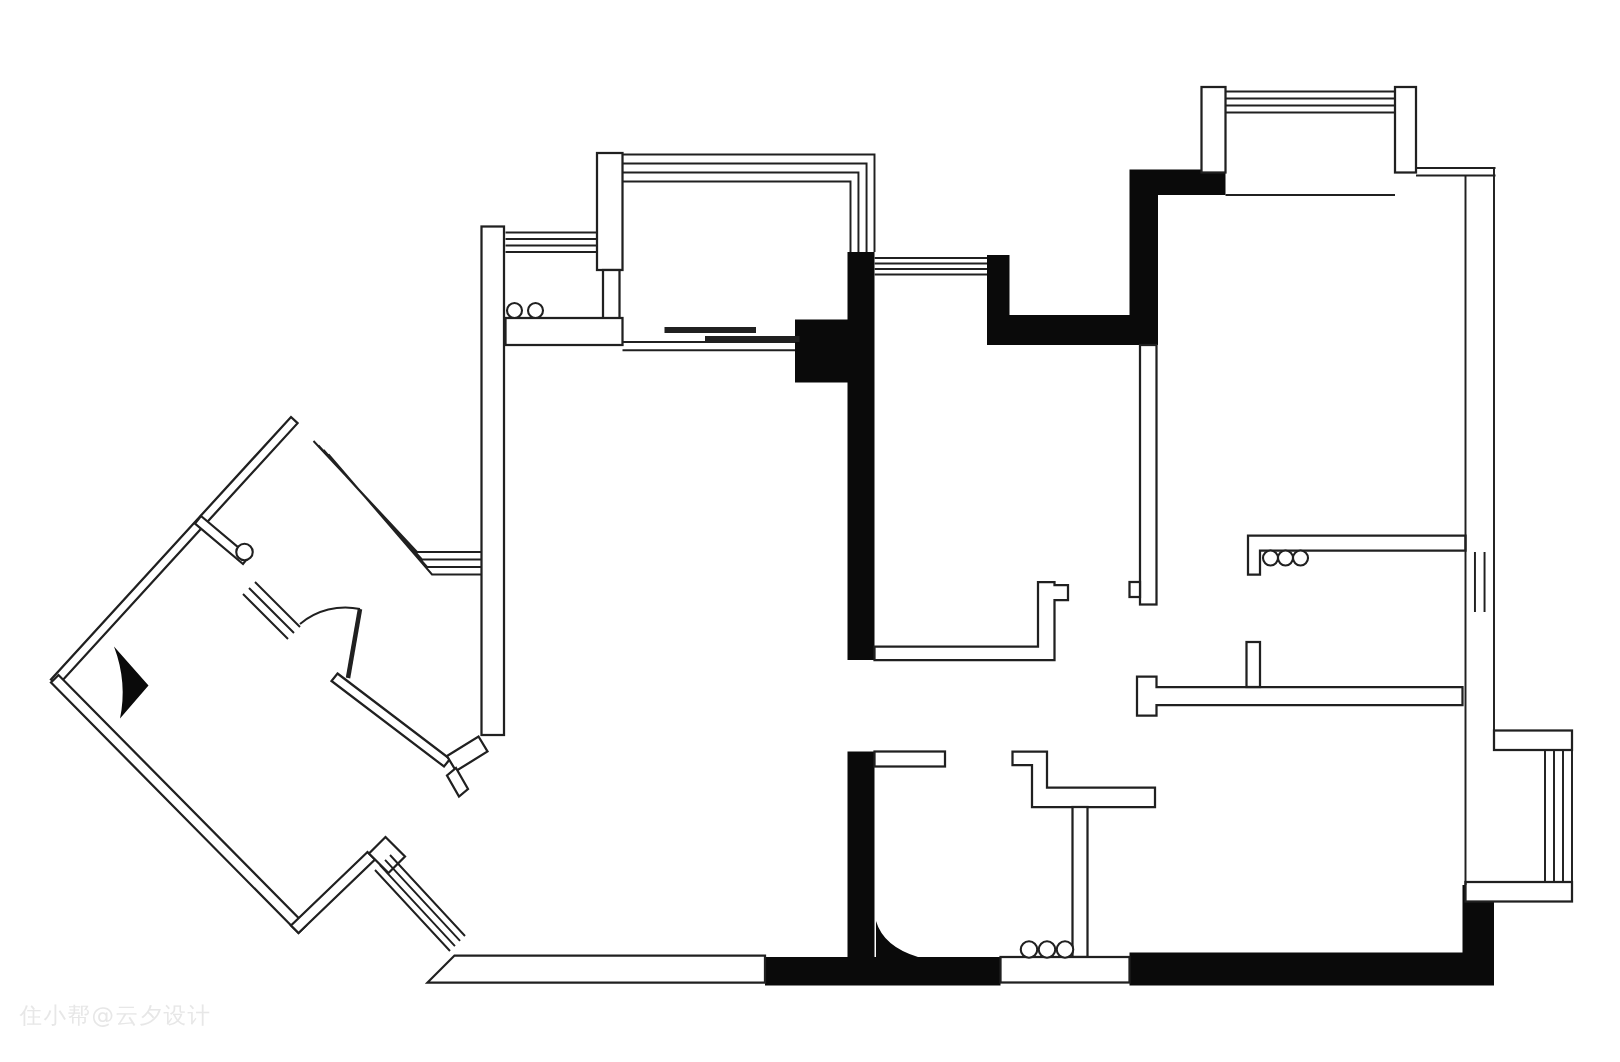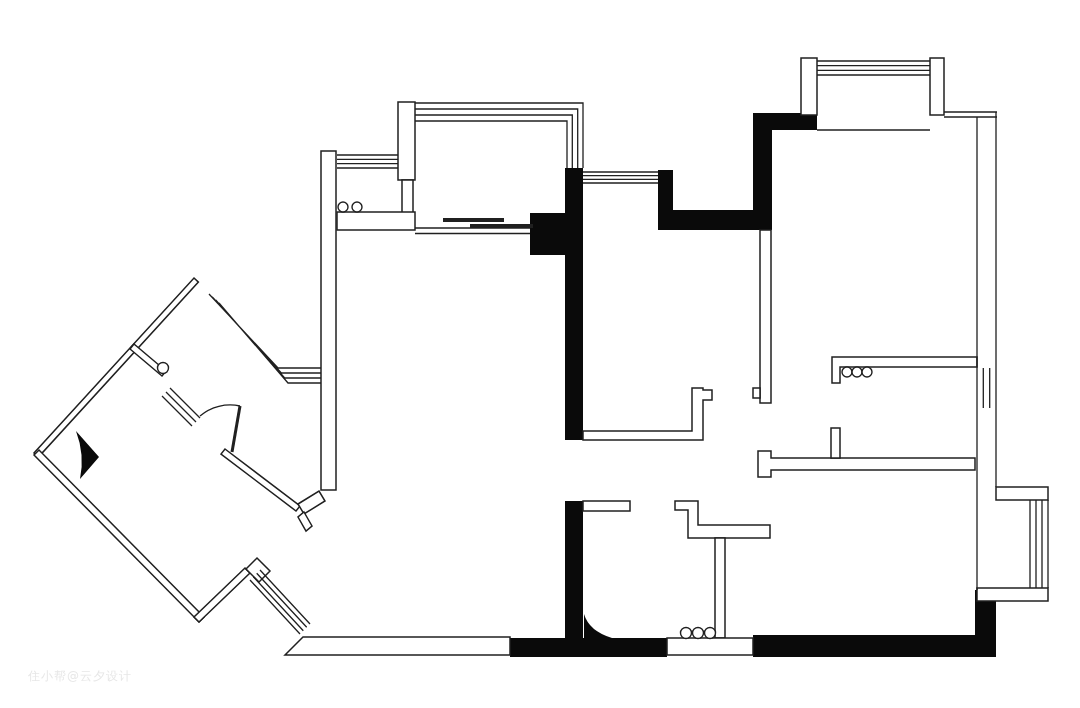--- a/index.html
+++ b/index.html
@@ -6,22 +6,22 @@
   .stage{
     position:relative;
     width:1080px;height:708px;
     background:#ffffff;
     overflow:hidden;
     font-family:"Liberation Sans", sans-serif;
   }
   .stage svg{position:absolute;left:0;top:0;}
   .watermark{
     position:absolute;
-    left:28px;top:668px;
-    font-size:12px;
+    left:13px;top:668px;
+    font-size:15px;
     letter-spacing:1px;
     user-select:none;
     font-family:"DejaVu Sans", sans-serif;
   }
 </style>
 </head>
 <body>
 
 <div class="stage">
   <svg id="plan-svg" width="1080" height="708" viewBox="0 0 1080 708">

